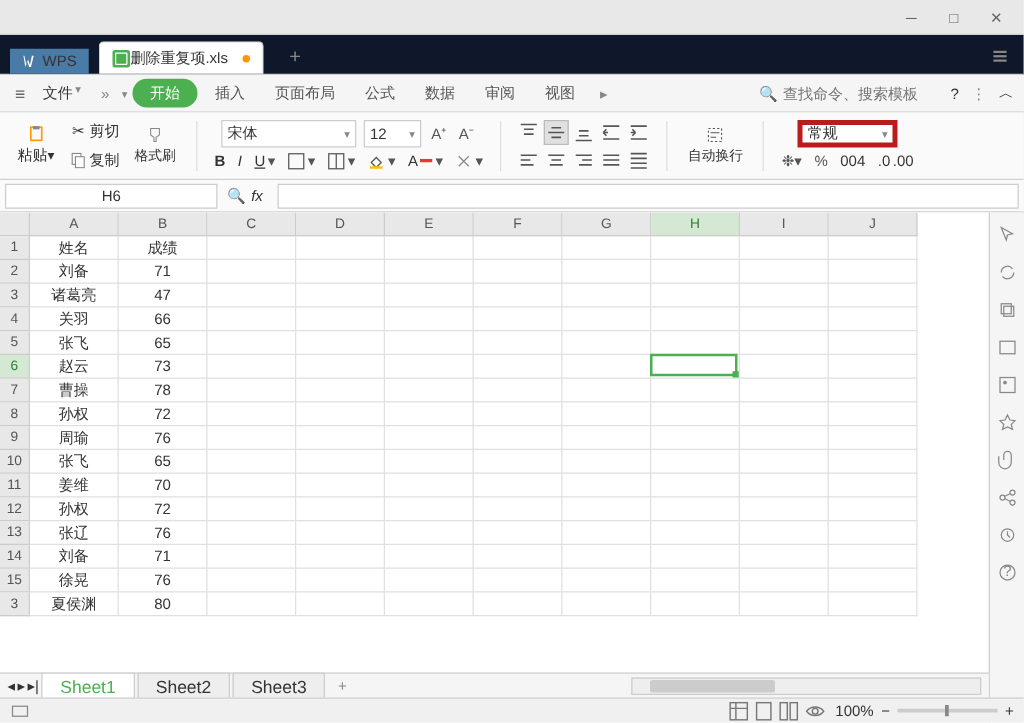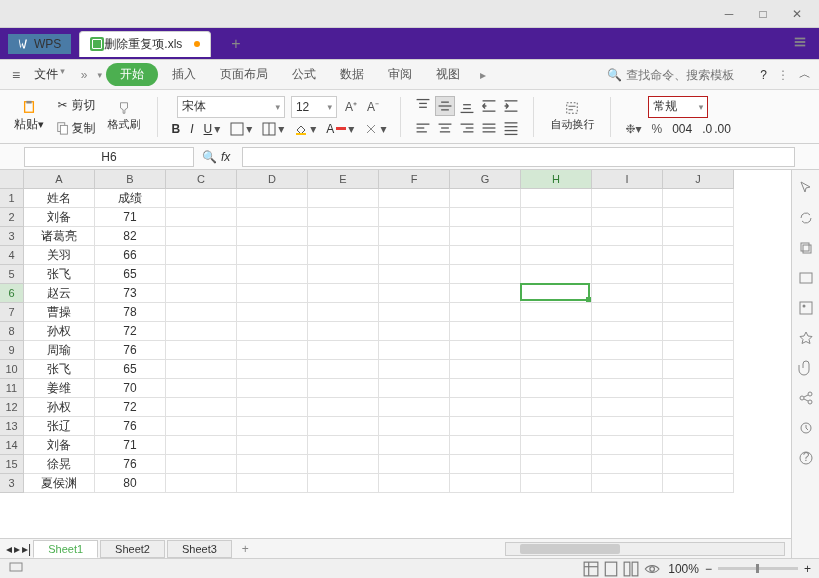--- a/index.html
+++ b/index.html
@@ -1,20 +1,20 @@
 <!DOCTYPE html>
 <html><head>
 <meta charset="utf-8">
 <style>
 *{margin:0;padding:0;box-sizing:border-box;font-family:"Microsoft YaHei",Arial,sans-serif;font-size:12px;color:#333}
 body{background:#f0f0f0;width:819px;height:578px;overflow:hidden;position:relative}
 .titlebar{height:28px;background:#e8e8e8;display:flex;align-items:center;border-bottom:1px solid #d0d0d0}
 .win-controls{margin-left:auto;display:flex;gap:2px;padding-right:6px}
 .win-btn{width:32px;height:20px;display:flex;align-items:center;justify-content:center;color:#666}
-.tabbar{height:32px;background:#4c1d95;display:flex;align-items:center;padding:0 8px;border-bottom:1px solid #d0d0d0}
+.tabbar{height:32px;background:#0f172a;display:flex;align-items:flex-end;padding:0 8px;border-bottom:1px solid #d0d0d0}
 .wps-logo{background:#4a7ba6;color:#fff;padding:3px 10px;display:flex;align-items:center;gap:4px;font-size:11px}
 .wps-logo svg{width:12px;height:12px}
 .doc-tab{background:#fff;height:26px;margin-left:8px;border-radius:4px 4px 0 0;display:flex;align-items:center;padding:0 10px;gap:0;border:1px solid #d0d0d0;border-bottom:none}
 .doc-tab-icon{width:14px;height:14px;background:#4caf50;border-radius:2px;display:flex;align-items:center;justify-content:center}
 .doc-tab-icon::before{content:"";width:8px;height:8px;border:1px solid #fff;border-radius:1px}
 .dot-orange{width:6px;height:6px;background:#ff9800;border-radius:50%;margin-left:12px}
 .tab-plus{margin-left:12px;color:#888;font-size:16px;padding:4px 8px}
 .tab-icon-right{margin-left:auto;color:#888;padding:4px}
 .ribbon-tabs{height:30px;background:#f5f5f5;display:flex;align-items:center;padding:0 8px;gap:4px;border-bottom:1px solid #d8d8d8}
 .ham{font-size:14px;color:#666;padding:2px 4px}
@@ -32,43 +32,43 @@
 .rbtn-big{display:flex;flex-direction:column;align-items:center;gap:2px;padding:2px 4px}
 .rbtn-big .lbl{font-size:11px}
 .icon-sm{width:14px;height:14px;display:inline-flex;align-items:center;justify-content:center}
 .sep{width:1px;height:40px;background:#ddd;margin:0 4px}
 .font-sel{border:1px solid #ccc;height:22px;width:108px;padding:0 4px;background:#fff;display:flex;align-items:center;justify-content:space-between}
 .size-sel{border:1px solid #ccc;height:22px;width:46px;padding:0 4px;background:#fff;display:flex;align-items:center;justify-content:space-between}
 .alg-grid{display:grid;grid-template-columns:repeat(5,20px);grid-template-rows:repeat(2,20px);gap:2px}
 .alg-btn{width:20px;height:20px;display:flex;align-items:center;justify-content:center;border:1px solid transparent}
 .alg-btn.sel{background:#e0e0e0;border-color:#bbb}
 .fmt-row{display:flex;gap:6px;align-items:center}
-.num-sel{border:1px solid #b91c1c;height:22px;width:60px;padding:0 4px;background:#fff;display:flex;align-items:center;justify-content:space-between}
-.formula-bar{height:26px;background:#fafafa;display:flex;align-items:center;padding:3px 24px;gap:8px;border-bottom:1px solid #d0d0d0}
+.num-sel{border:4px solid #b91c1c;height:22px;width:80px;padding:0 4px;background:#fff;display:flex;align-items:center;justify-content:space-between}
+.formula-bar{height:26px;background:#fafafa;display:flex;align-items:center;padding:3px 4px;gap:8px;border-bottom:1px solid #d0d0d0}
 .cell-ref{border:1px solid #ccc;width:170px;height:20px;background:#fff;display:flex;align-items:center;justify-content:center}
 .fx-box{display:flex;align-items:center;gap:4px;color:#888}
 .fx-input{border:1px solid #ccc;flex:1;height:20px;background:#fff;margin-left:4px}
 .sheet-area{position:absolute;top:170px;left:0;right:28px;bottom:40px;background:#fff;overflow:hidden}
 .grid{display:grid;grid-template-columns:24px repeat(10,71px);grid-auto-rows:19px}
 .corner{background:#e8e8e8;border-right:1px solid #ccc;border-bottom:1px solid #ccc}
 .colh{background:#e8e8e8;border-right:1px solid #ccc;border-bottom:1px solid #ccc;text-align:center;font-size:11px;color:#555;line-height:19px}
 .colh.sel{background:#d4e8d4;color:#2e7d32}
 .rowh{background:#e8e8e8;border-right:1px solid #ccc;border-bottom:1px solid #ccc;text-align:center;font-size:11px;color:#555;line-height:19px}
 .rowh.sel{background:#d4e8d4;color:#2e7d32}
 .cell{border-right:1px solid #e0e0e0;border-bottom:1px solid #e0e0e0;text-align:center;line-height:19px;font-size:12px}
 .cell-cursor{position:absolute;border:2px solid #4caf50;pointer-events:none}
 .cell-cursor::after{content:"";position:absolute;right:-3px;bottom:-3px;width:5px;height:5px;background:#4caf50}
 .sheet-tabs{position:absolute;bottom:20px;left:0;right:28px;height:20px;background:#f5f5f5;display:flex;align-items:center;border-top:1px solid #d0d0d0;padding:0 6px;gap:2px}
 .nav-arrows{display:flex;gap:2px;color:#999}
-.stab{padding:2px 14px;background:#eee;border:1px solid #ccc;font-size:11px}
+.stab{padding:2px 14px;background:#eee;border:1px solid #ccc;font-size:14px}
 .stab.active{background:#fff;color:#4caf50;font-weight:500;border-bottom-color:#fff}
 .stab-plus{padding:2px 8px;color:#888}
 .hscroll-stub{margin-left:auto;width:280px;height:14px;background:#eee;border:1px solid #ccc;position:relative}
 .hscroll-stub::before{content:"";position:absolute;left:14px;top:1px;width:100px;height:10px;background:#ccc;border-radius:2px}
-.statusbar{position:absolute;bottom:0;left:0;right:0;height:20px;background:#f0f0f0;display:flex;padding:0 8px;border-top:1px solid #d0d0d0}
+.statusbar{position:absolute;bottom:0;left:0;right:0;height:20px;background:#f0f0f0;display:flex;align-items:center;padding:0 8px;border-top:1px solid #d0d0d0}
 .status-right{margin-left:auto;display:flex;align-items:center;gap:8px;color:#666}
 .view-btns{display:flex;gap:2px}
 .vbtn{width:18px;height:16px;display:flex;align-items:center;justify-content:center;color:#777}
 .zoom{display:flex;align-items:center;gap:6px}
 .zoom-slider{width:80px;height:3px;background:#ccc;position:relative}
 .zoom-slider::before{content:"";position:absolute;left:38px;top:-3px;width:3px;height:9px;background:#888}
 .right-panel{position:absolute;right:0;top:170px;width:28px;bottom:0;background:#f5f5f5;border-left:1px solid #d0d0d0;display:flex;flex-direction:column;align-items:center;gap:14px;padding-top:10px}
 .rp-icon{width:16px;height:16px;color:#888;display:flex;align-items:center;justify-content:center}
 svg{width:100%;height:100%}
 </style>
@@ -349,21 +349,21 @@
       <div class="cell"></div>
       <div class="cell"></div>
       <div class="cell"></div>
       <div class="cell"></div>
       <div class="cell"></div>
       <div class="cell"></div>
       <div class="cell"></div>
       <div class="cell"></div>
       <div class="rowh">3</div>
       <div class="cell">诸葛亮</div>
-      <div class="cell">82</div>
+      <div class="cell">47</div>
       <div class="cell"></div>
       <div class="cell"></div>
       <div class="cell"></div>
       <div class="cell"></div>
       <div class="cell"></div>
       <div class="cell"></div>
       <div class="cell"></div>
       <div class="cell"></div>
       <div class="rowh">4</div>
       <div class="cell">关羽</div>

